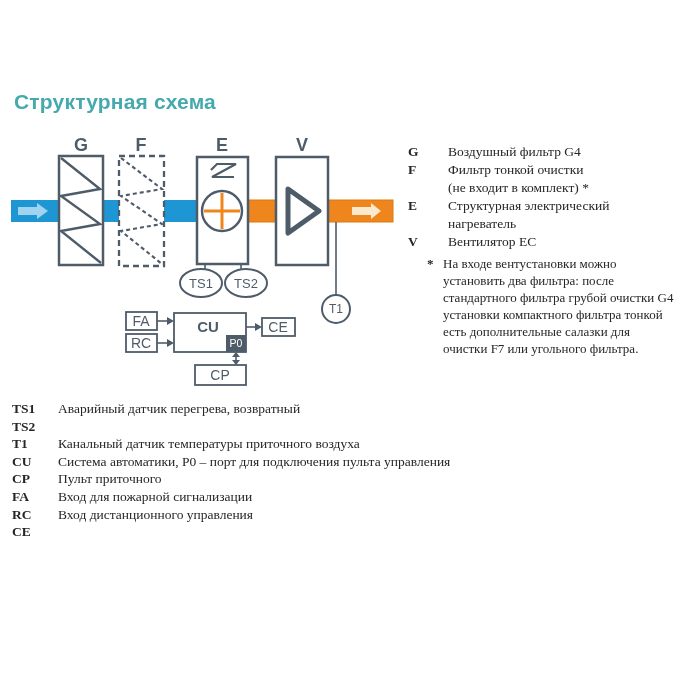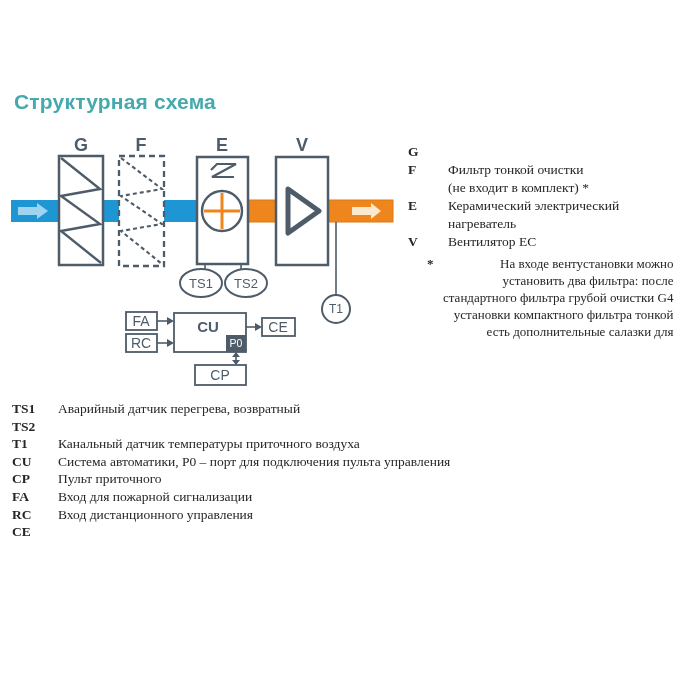--- a/index.html
+++ b/index.html
@@ -38,21 +38,21 @@
   .lbl-ctl{font-size:14px;}
   .lbl-cu{font-size:15px;font-weight:bold;}
   .lbl-p0{font-size:10.5px;fill:#fff;}
 
   
   .legend-right{position:absolute;left:408px;top:143px;font-size:13.5px;line-height:18px;}
   .ritem{display:flex;}
   .rkey{width:40px;font-weight:bold;flex:0 0 40px;}
   .note{position:absolute;left:427px;top:255px;font-size:13px;line-height:17px;}
   .note-star{position:absolute;left:0;top:0;font-weight:bold;}
-  .note-lines{margin-left:16px;text-align:right;}
+  .note-lines{margin-left:16px;}
 
   
   .legend-bottom{position:absolute;left:12px;top:400px;font-size:13.5px;line-height:17.6px;}
   .brow{display:flex;}
   .bkey{width:46px;flex:0 0 46px;font-weight:bold;}
 </style>
 </head>
 <body>
 
 <div class="page">
@@ -118,51 +118,55 @@
     <line class="wire" x1="246" y1="327" x2="255" y2="327"></line>
     <polygon class="ah" points="255,323 262,327 255,331"></polygon>
     <line class="wire" x1="236" y1="355" x2="236" y2="362"></line>
     <polygon class="ah" points="232,357 236,352 240,357"></polygon>
     <polygon class="ah" points="232,360 236,365 240,360"></polygon>
   </svg>
 
   <div class="legend-right">
     <div class="ritem">
       <span class="rkey">G</span>
+      <div>
+        <div>Воздушный фильтр G4</div>
+      </div>
     </div>
     <div class="ritem">
       <span class="rkey">F</span>
       <div>
         <div>Фильтр тонкой очистки</div>
         <div>(не входит в комплект) *</div>
       </div>
     </div>
     <div class="ritem">
       <span class="rkey">E</span>
       <div>
-        <div>Керамический электрический</div>
+        <div>Структурная электрический</div>
         <div>нагреватель</div>
       </div>
     </div>
     <div class="ritem">
       <span class="rkey">V</span>
       <div>
         <div>Вентилятор EC</div>
       </div>
     </div>
   </div>
 
   <div class="note">
     <span class="note-star">*</span>
     <div class="note-lines">
       <div>На входе вентустановки можно</div>
       <div>установить два фильтра: после</div>
       <div>стандартного фильтра грубой очистки G4</div>
       <div>установки компактного фильтра тонкой</div>
       <div>есть дополнительные салазки для</div>
+      <div>очистки F7 или угольного фильтра.</div>
     </div>
   </div>
 
   <div class="legend-bottom">
     <div class="brow">
       <span class="bkey">TS1</span>
       <span class="bdesc">Аварийный датчик перегрева, возвратный</span>
     </div>
     <div class="brow">
       <span class="bkey">TS2</span>

